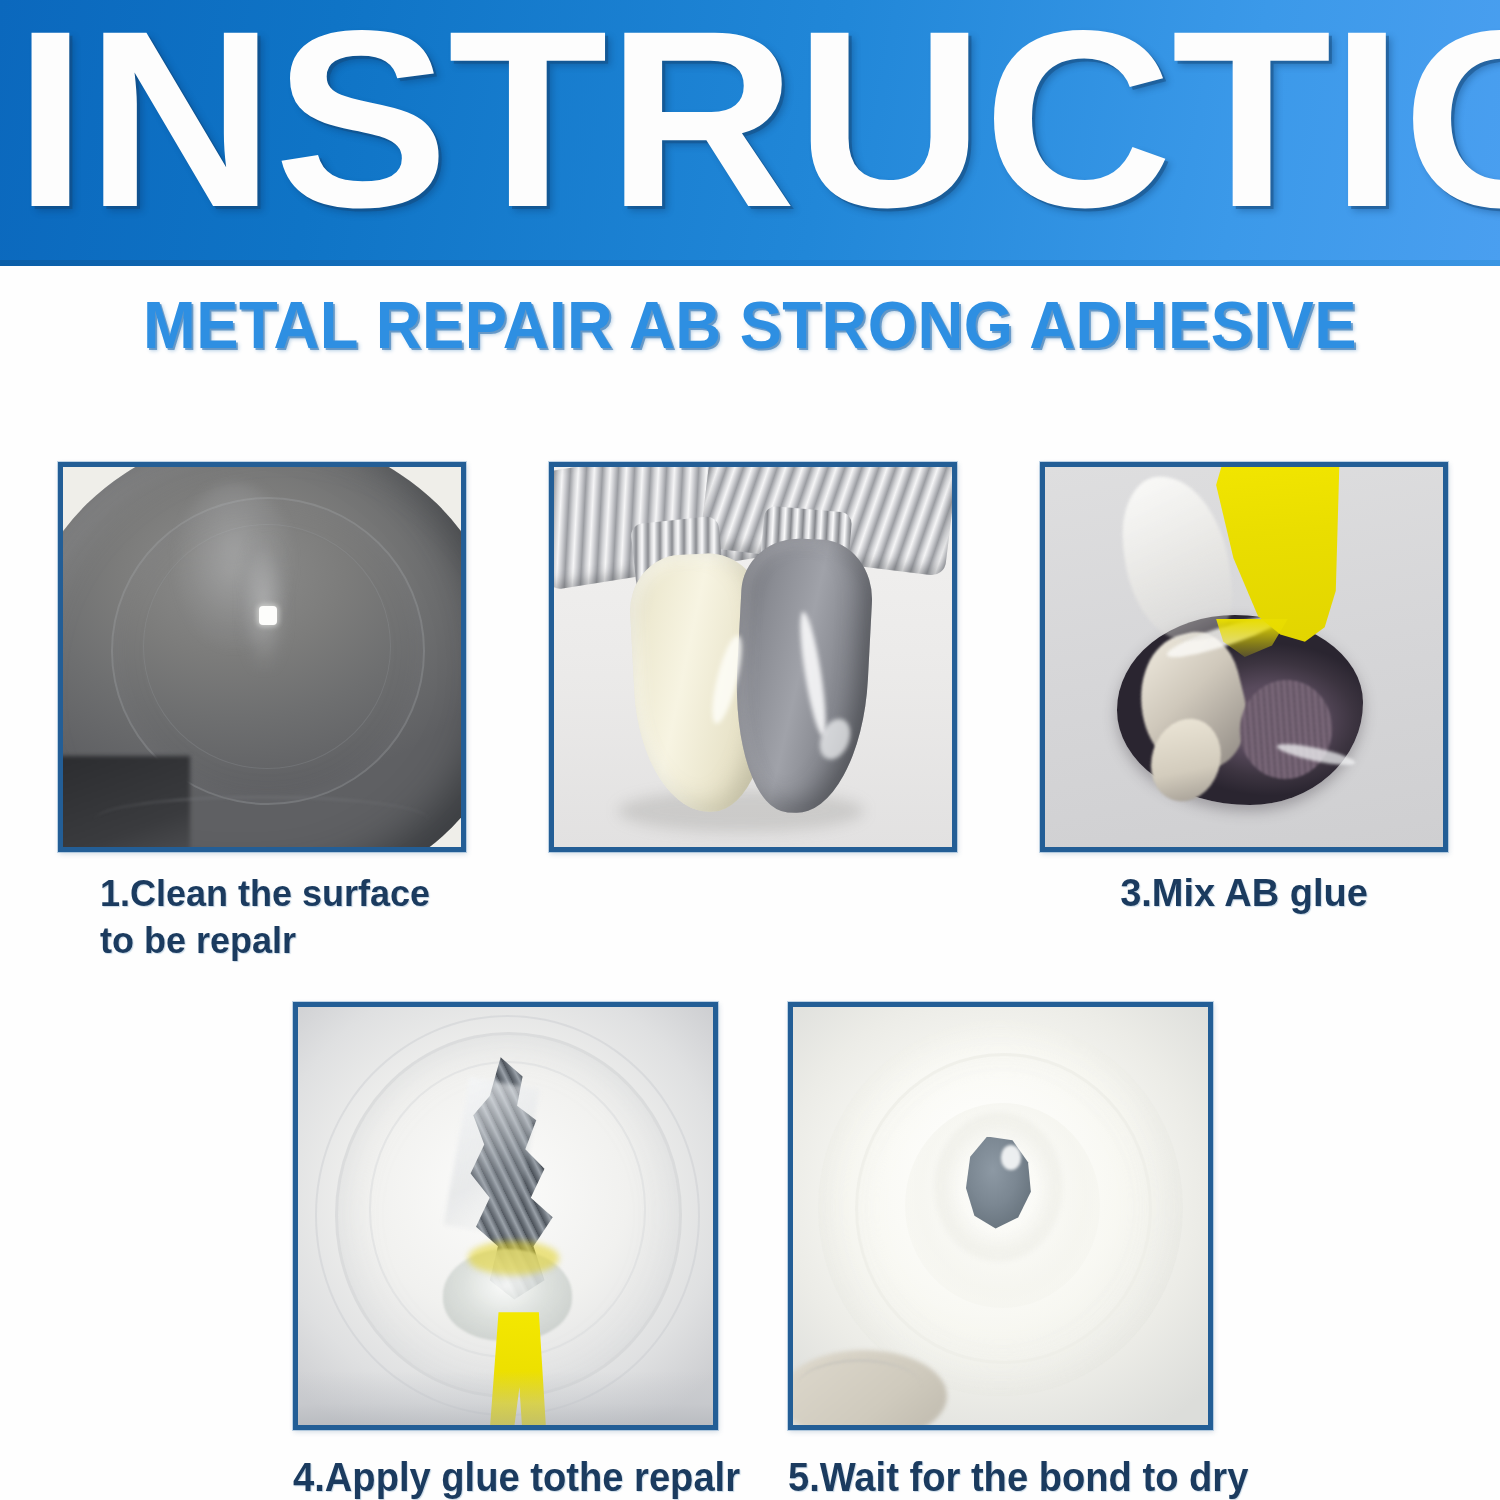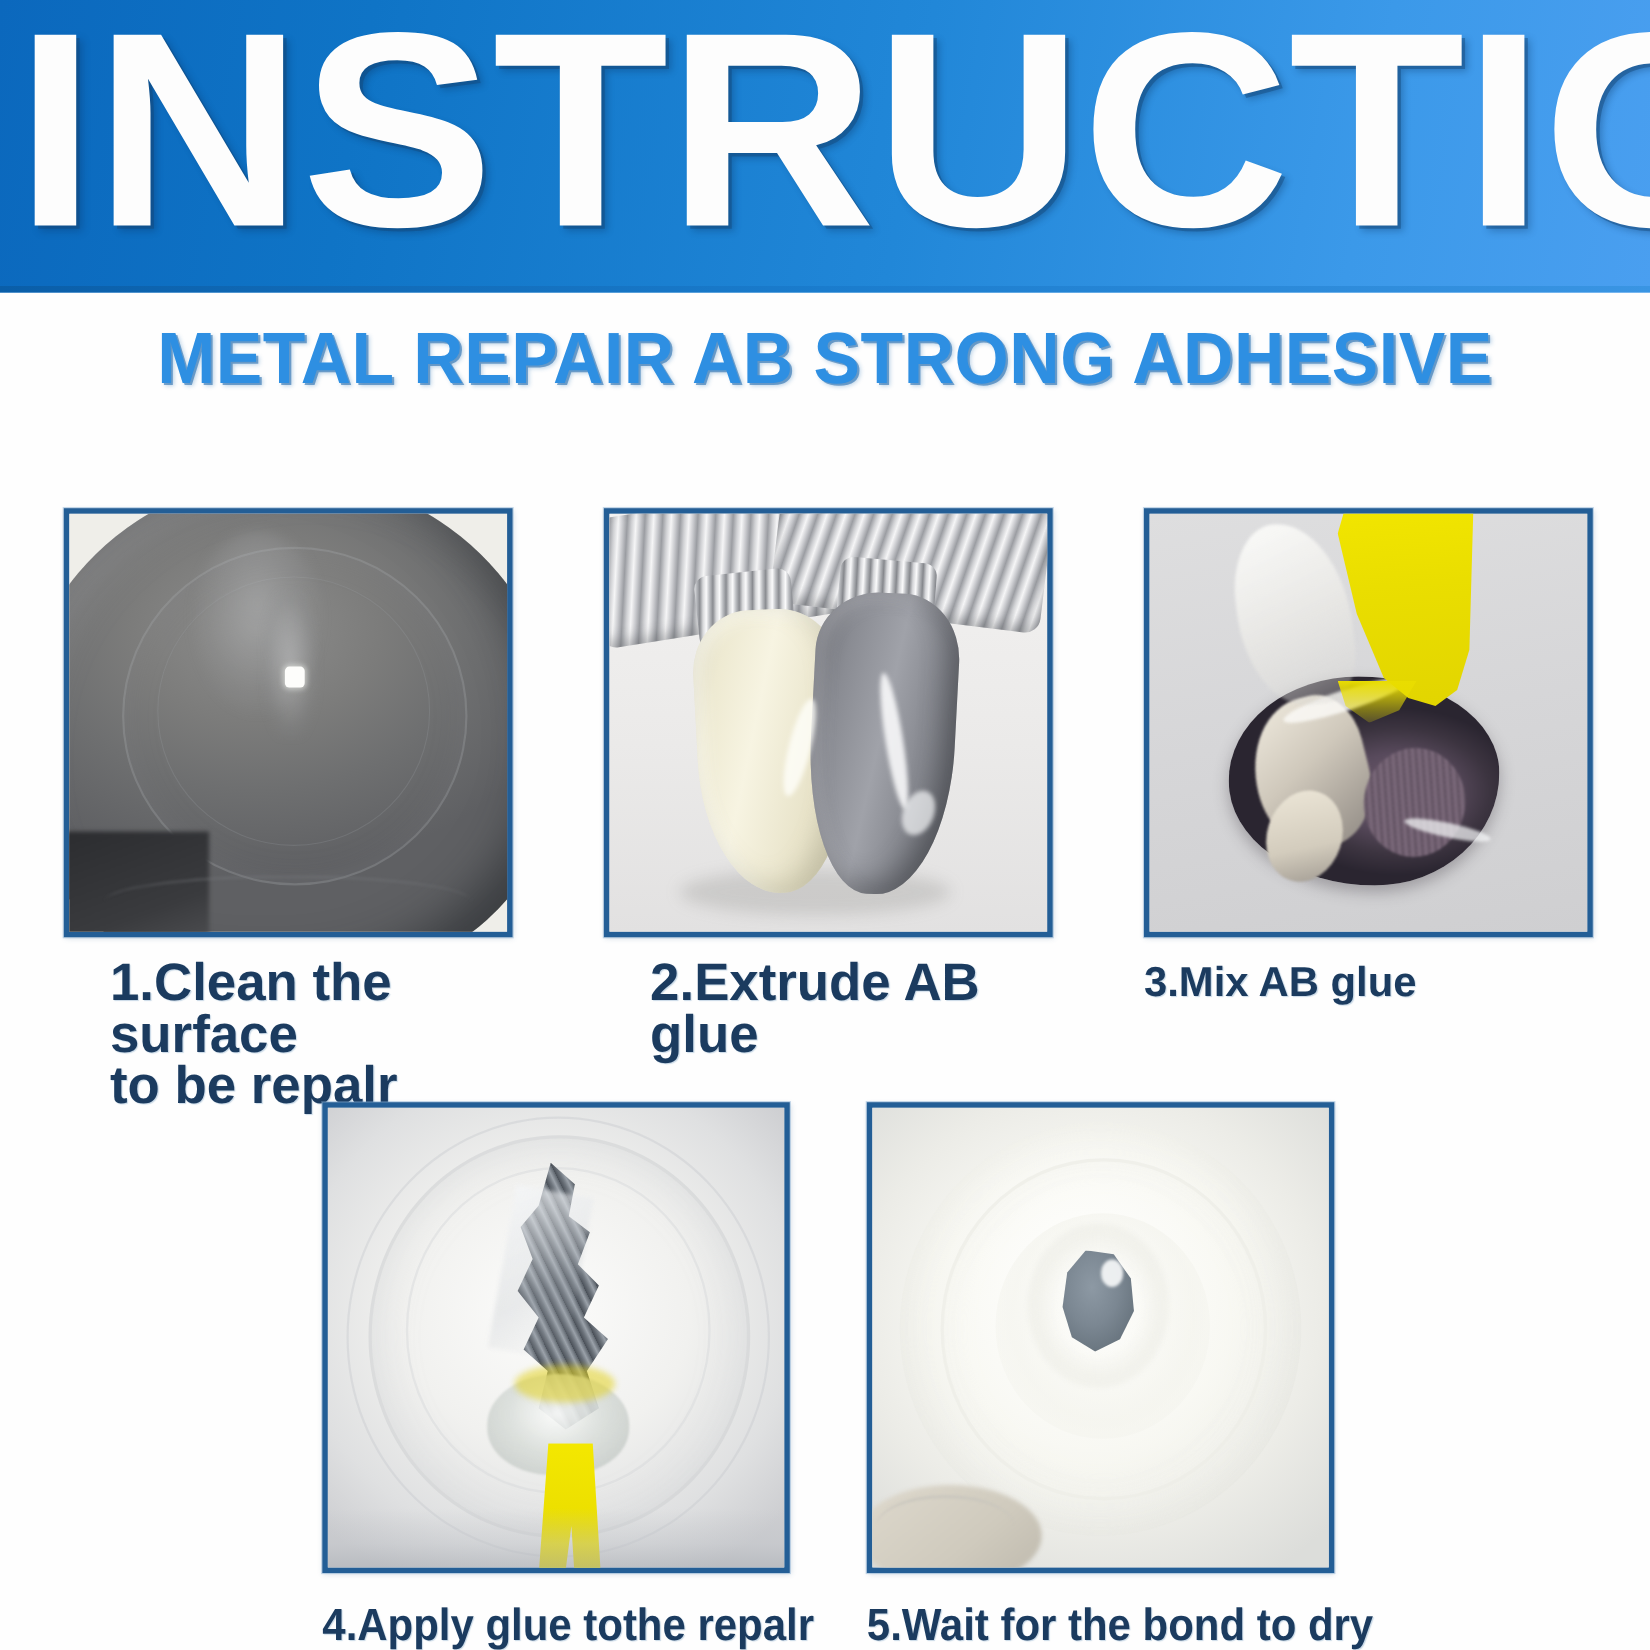--- a/index.html
+++ b/index.html
@@ -120,28 +120,28 @@
     overflow: hidden;
   }
 
   .caption {
     margin-top: 18px;
     color: #1b3b5f;
     font-weight: bold;
     text-shadow: 1px 1px 1px rgba(120, 160, 195, 0.40);
   }
   .caption.two-line {
-    font-size: 48px;
+    font-size: 36px;
     line-height: 47px;
     padding-left: 42px;
   }
   .caption.one-line-center {
     font-size: 38px;
     line-height: 47px;
-    text-align: left;
+    text-align: center;
   }
   .caption.condensed {
     font-family: "Liberation Sans Narrow", "Liberation Sans", sans-serif;
     font-size: 41px;
     line-height: 50px;
     transform: scaleX(0.93);
     transform-origin: left center;
     white-space: nowrap;
     margin-top: 22px;
   }
@@ -676,21 +676,20 @@
           <div class="p2-nozzleB"></div>
           <div class="p2-shadow"></div>
           <div class="p2-beadA"></div>
           <div class="p2-beadB"></div>
           <div class="p2-glossA"></div>
           <div class="p2-glossB"></div>
           <div class="p2-glossB2"></div>
         </div>
       </div>
       <div class="caption two-line">
-        <span class="cap-line">2.Extrude AB glue</span>
       </div>
     </div>
 
     <div class="step w1">
       <div class="photo-frame">
         <div class="photo">
           <div class="p3-bg"></div>
           <div class="p3-blob"></div>
           <div class="p3-swirl1"></div>
           <div class="p3-swirl2"></div>

